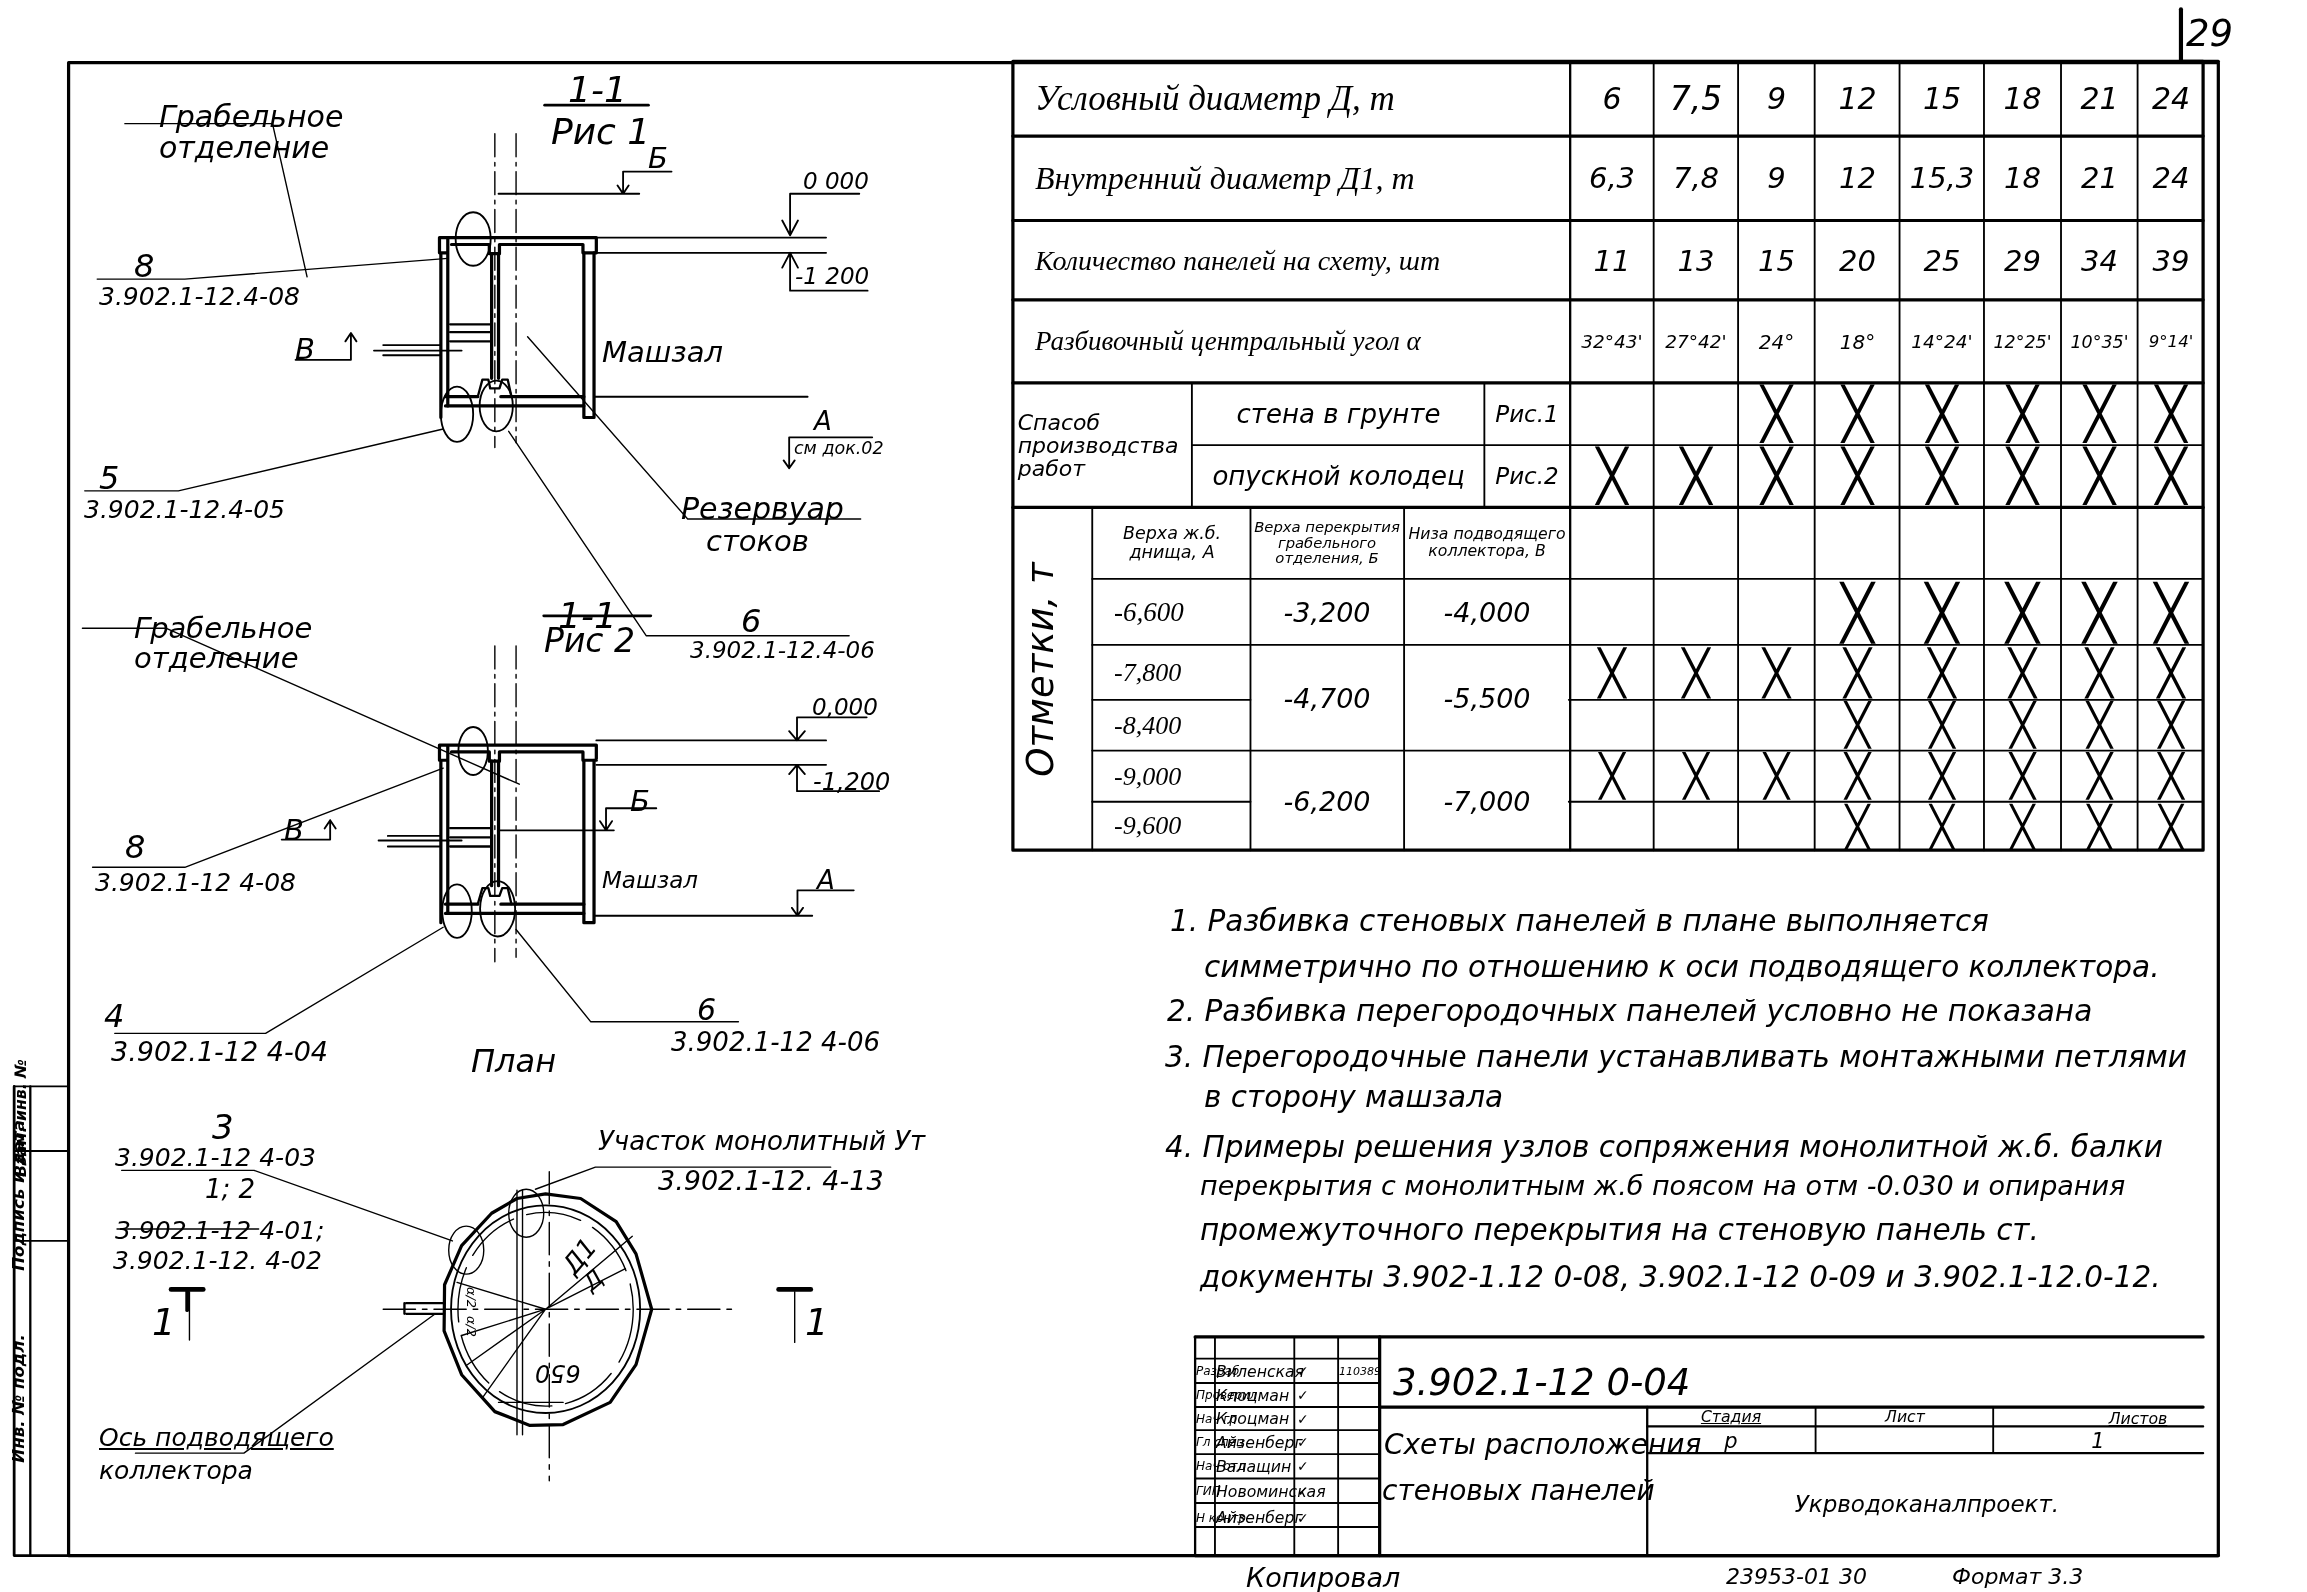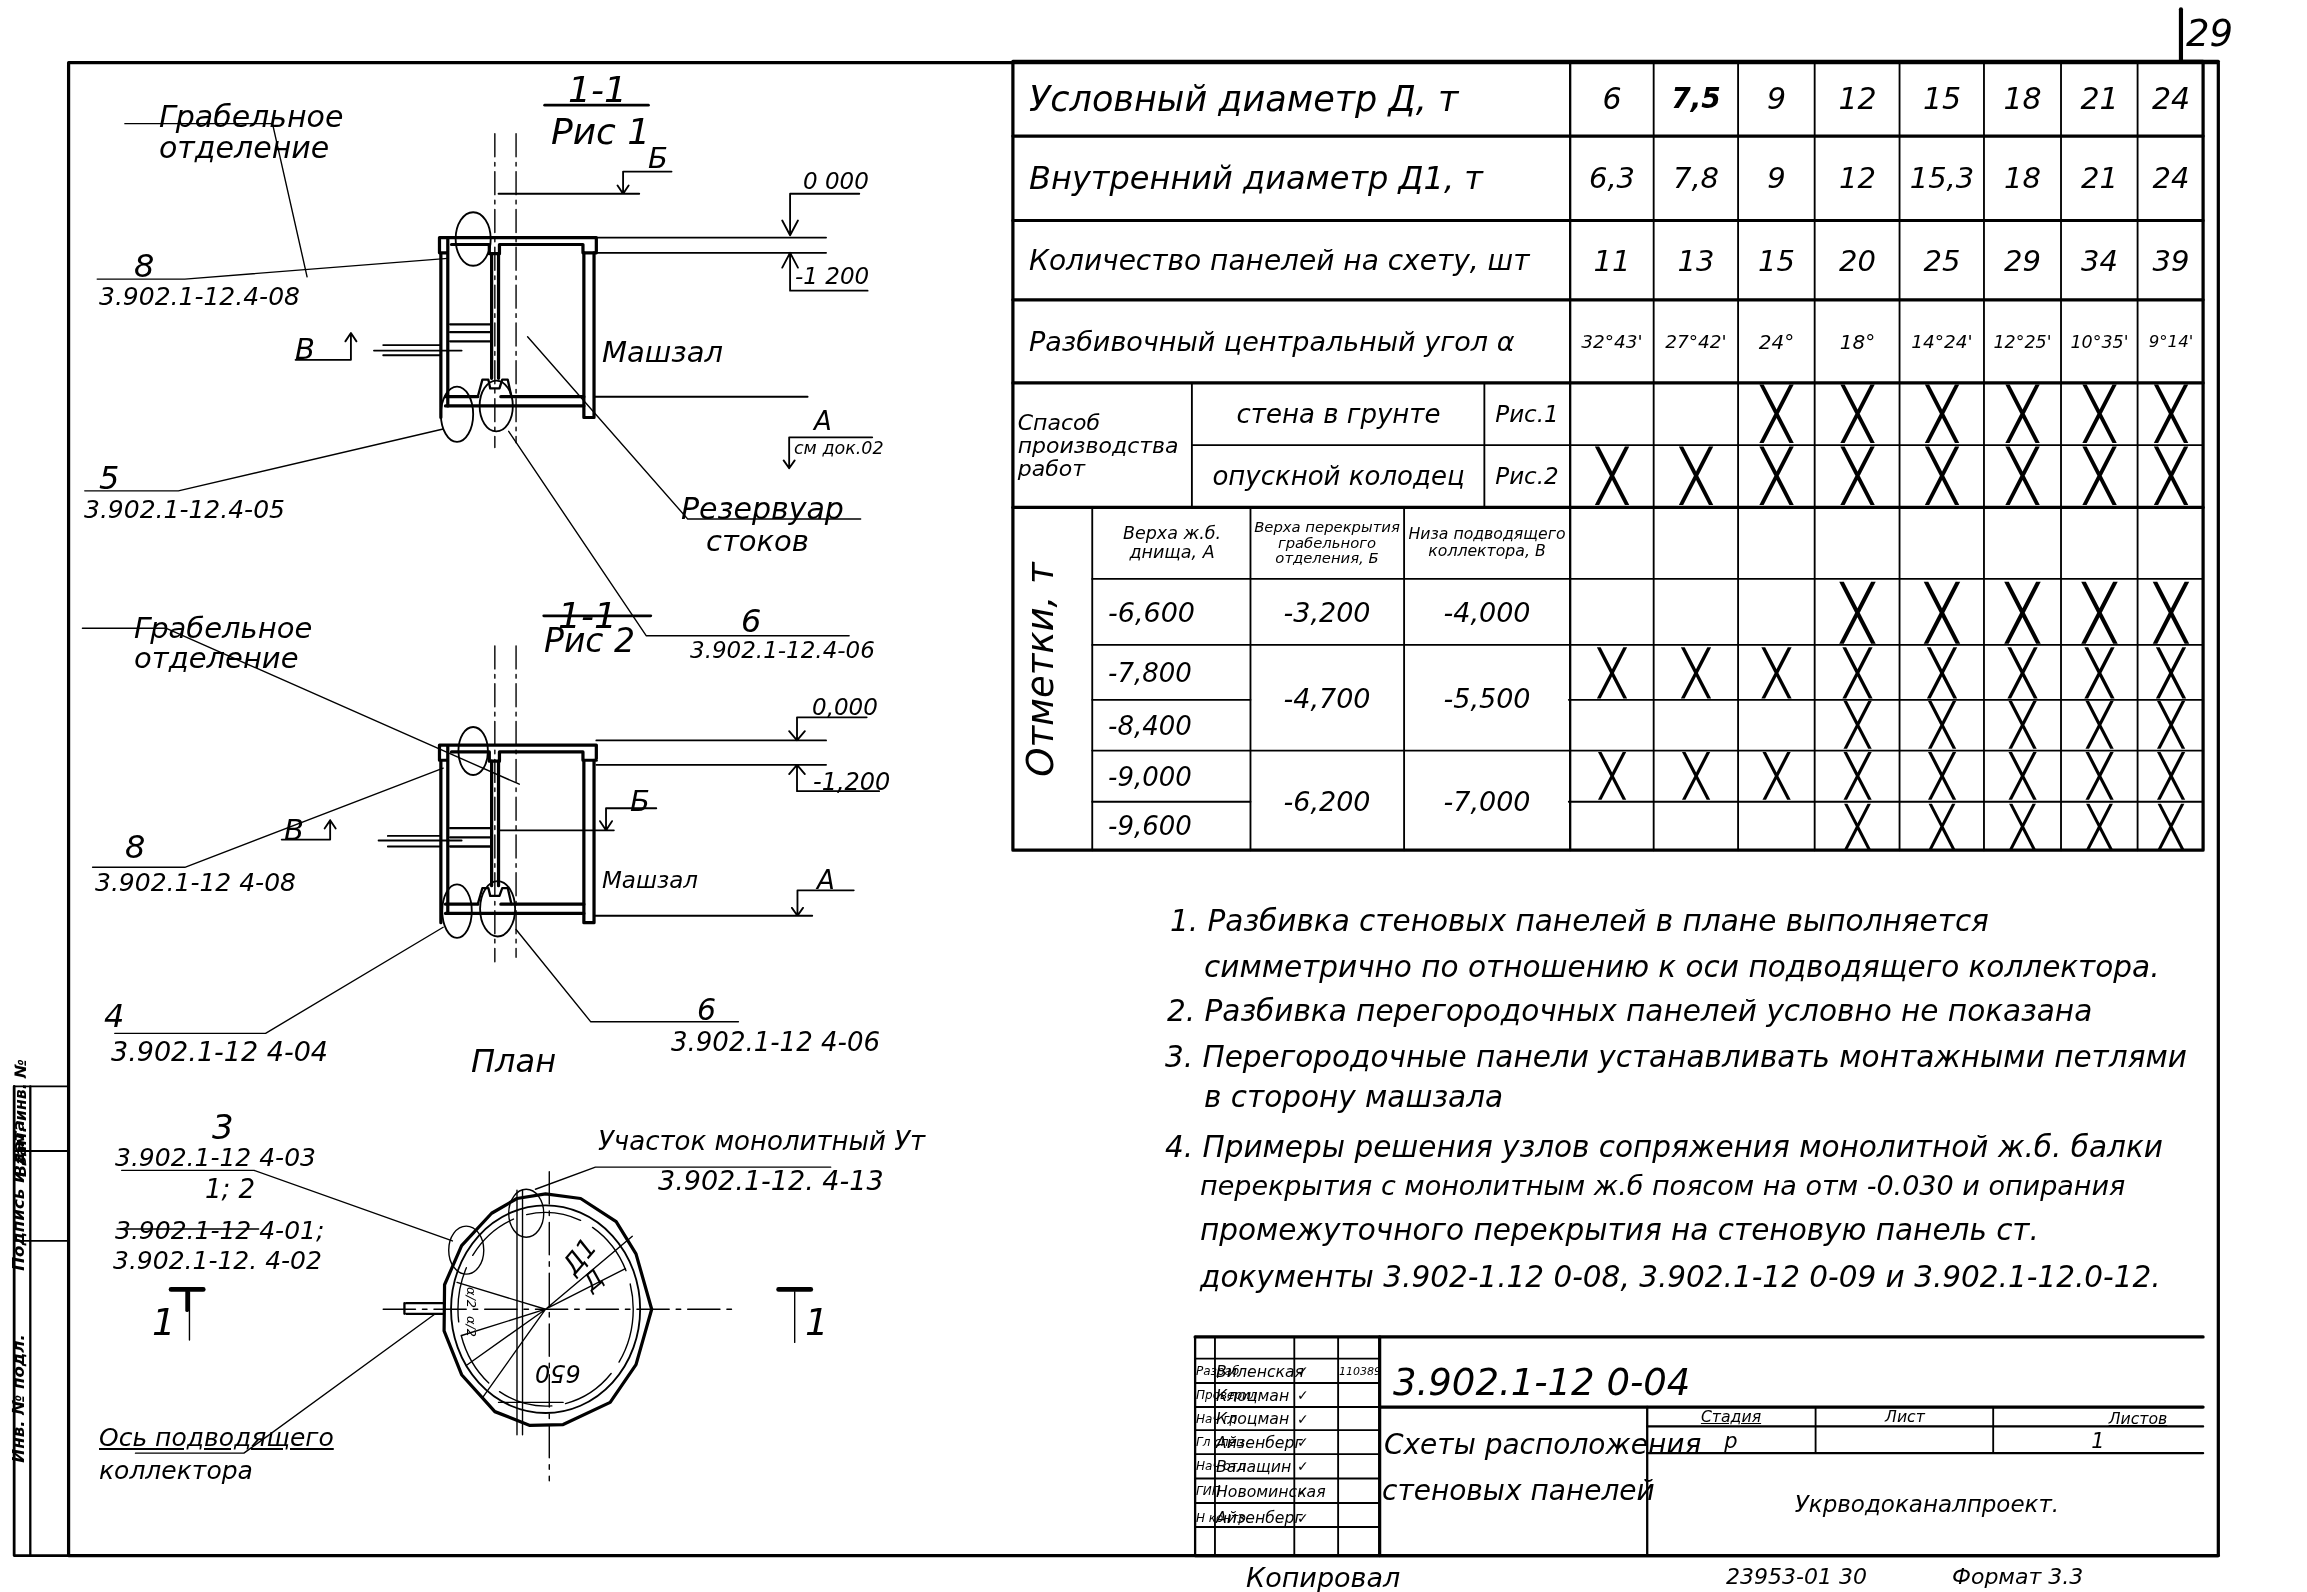--- a/index.html
+++ b/index.html
@@ -3,21 +3,21 @@
 <meta charset="utf-8">
 <style>
   html, body { margin: 0; padding: 0; background: #ffffff; }
   body { width: 2411px; height: 1592px; position: relative; overflow: hidden;
          font-family: "DejaVu Sans", sans-serif; color: #000; }
   .abs { position: absolute; }
   .hand { font-family: "DejaVu Sans", sans-serif; font-style: italic; color: #000; white-space: nowrap; }
   svg.layer { position: absolute; left: 0; top: 0; }
   .tbl-txt { font-family: "DejaVu Sans", sans-serif; font-style: italic; position: absolute;
              display: flex; align-items: center; justify-content: center; text-align: center; white-space: nowrap; }
-  .left-al { justify-content: flex-start; padding-left: 16px; }
+  .left-al { justify-content: flex-start; padding-left: 22px; font-family: Liberation Serif, serif; }
   .xmark { position: absolute; font-family: "DejaVu Sans", sans-serif; font-size: 51px; line-height: 1;
            display: flex; align-items: center; justify-content: center; font-weight: 200; }
   .note { position: absolute; font-family: "DejaVu Sans", sans-serif; font-style: italic; font-size: 29.5px; white-space: nowrap; }
 </style>
 </head>
 <body>
 
 <svg class="layer" width="2411" height="1592" viewBox="0 0 5225 3451">
   <g fill="none" stroke="#000" stroke-linecap="round" stroke-linejoin="round">
 
@@ -231,21 +231,21 @@
 </div>
 
 <div>
 
   <div class="tbl-txt left-al" style="left:1013px; top:61px; width:549px; height:75px; font-size:35px;">Условный диаметр Д, т</div>
   <div class="tbl-txt left-al" style="left:1013px; top:136px; width:549px; height:84px; font-size:32px;">Внутренний диаметр Д1, т</div>
   <div class="tbl-txt left-al" style="left:1013px; top:221px; width:549px; height:79px; font-size:28px;">Количество панелей на схету, шт</div>
   <div class="tbl-txt left-al" style="left:1013px; top:300px; width:549px; height:83px; font-size:27px;">Разбивочный центральный угол α</div>
 
   <div class="tbl-txt" style="left:1570px; top:61px; width:84px; height:75px; font-size:30px;">6</div>
-  <div class="tbl-txt" style="left:1654px; top:61px; width:84px; height:75px; font-size:28px;font-weight:bold;">7,5</div>
+  <div class="tbl-txt" style="left:1654px; top:61px; width:84px; height:75px; font-size:33px;">7,5</div>
   <div class="tbl-txt" style="left:1738px; top:61px; width:77px; height:75px; font-size:30px;">9</div>
   <div class="tbl-txt" style="left:1815px; top:61px; width:85px; height:75px; font-size:30px;">12</div>
   <div class="tbl-txt" style="left:1900px; top:61px; width:84px; height:75px; font-size:30px;">15</div>
   <div class="tbl-txt" style="left:1984px; top:61px; width:77px; height:75px; font-size:30px;">18</div>
   <div class="tbl-txt" style="left:2061px; top:61px; width:77px; height:75px; font-size:30px;">21</div>
   <div class="tbl-txt" style="left:2138px; top:61px; width:66px; height:75px; font-size:30px;">24</div>
 
   <div class="tbl-txt" style="left:1570px; top:136px; width:84px; height:84px; font-size:29px;">6,3</div>
   <div class="tbl-txt" style="left:1654px; top:136px; width:84px; height:84px; font-size:29px;">7,8</div>
   <div class="tbl-txt" style="left:1738px; top:136px; width:77px; height:84px; font-size:29px;">9</div>

